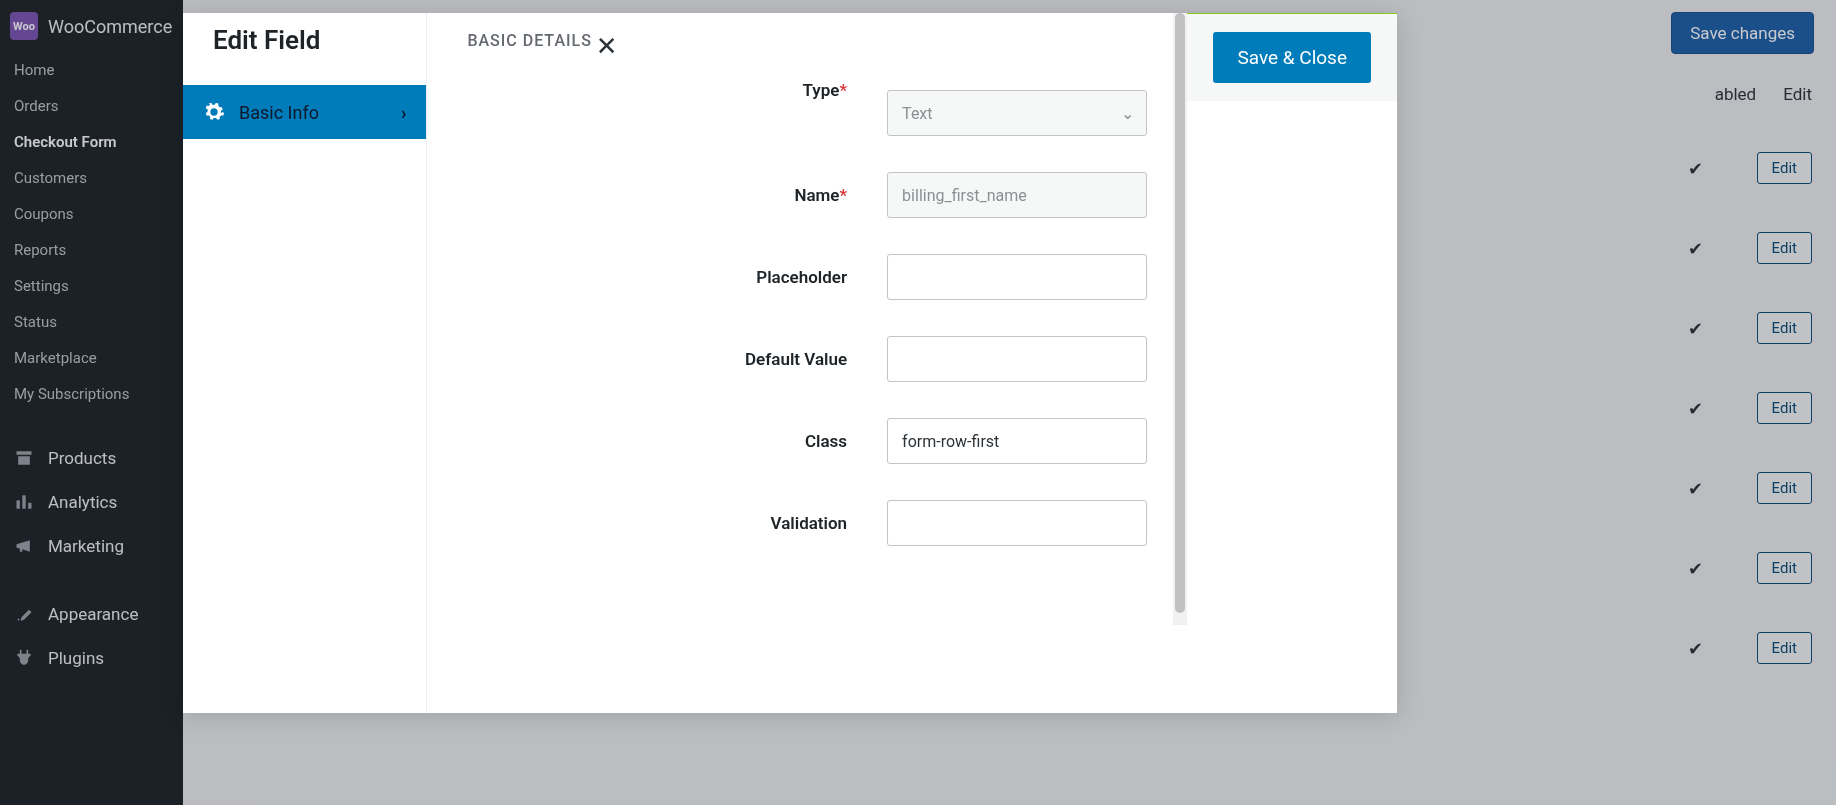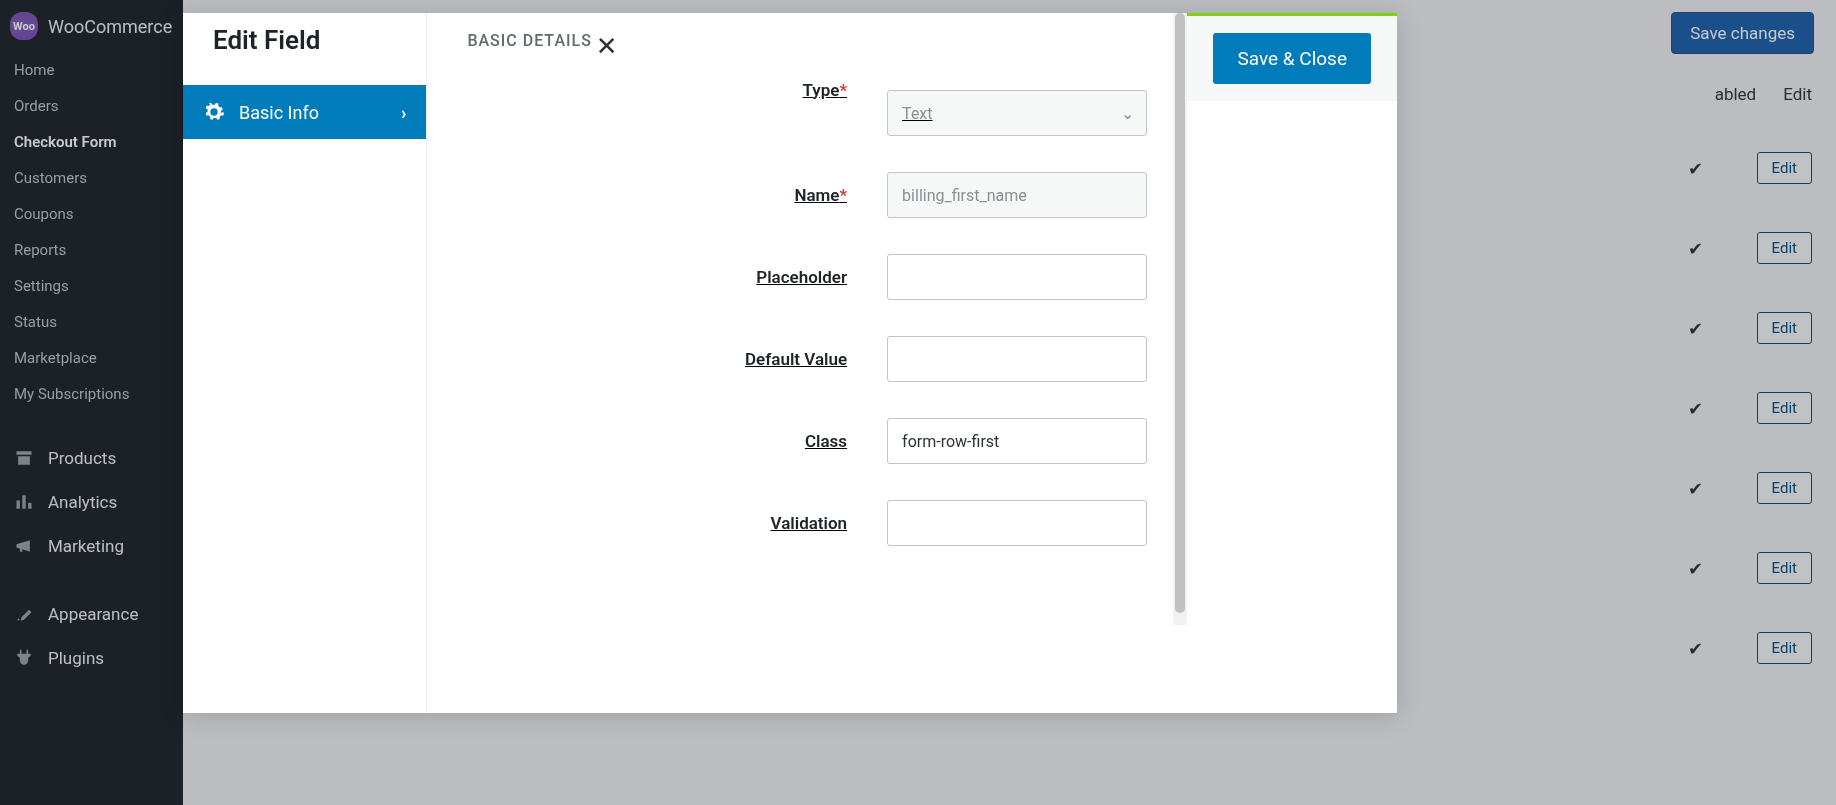--- a/index.html
+++ b/index.html
@@ -5,21 +5,21 @@
   * { box-sizing: border-box; margin: 0; padding: 0; font-family: -apple-system, BlinkMacSystemFont, "Segoe UI", Roboto, sans-serif; }
   body { width: 1836px; height: 805px; overflow: hidden; background: #f0f0f1; position: relative; }
 
   
   .admin-sidebar {
     position: absolute; left: 0; top: 0; width: 183px; height: 805px;
     background: #1d2327; color: #f0f0f1;
   }
   .brand-row { display: flex; align-items: center; gap: 10px; padding: 12px 10px 12px 10px; }
   .brand-logo {
-    width: 28px; height: 28px; background: #7f54b3; border-radius: 12px;
+    width: 28px; height: 28px; background: #7f54b3; border-radius: 4px;
     display: flex; align-items: center; justify-content: center;
     color: #fff; font-size: 11px; font-weight: 700;
   }
   .brand-text { font-size: 18px; color: #eef0f2; }
 
   .admin-menu { list-style: none; }
   .admin-menu li {
     padding: 9px 14px; font-size: 15px; color: #c3c4c7;
   }
   .admin-menu li.active { color: #fff; font-weight: 600; }
@@ -61,36 +61,36 @@
   .modal {
     position: absolute; left: 183px; top: 13px; width: 1214px; height: 700px;
     background: #fff; display: flex;
     box-shadow: 0 3px 24px rgba(0,0,0,0.15);
   }
   .modal-left {
     width: 307px; background: #fff; border-right: 1px solid #eceeef;
   }
   .modal-title { font-size: 26px; font-weight: 600; color: #1d2327; padding: 12px 30px 30px; }
   .tab-item {
-    background: #007cba; color: #ffffff; display: flex; align-items: center;
+    background: #007cba; color: #0f172a; display: flex; align-items: center;
     padding: 16px 20px; gap: 14px;
   }
   .tab-gear { width: 22px; height: 22px; fill: #fff; }
   .tab-label { font-size: 18px; flex: 1; }
   .tab-chevron { font-size: 18px; font-weight: 700; }
 
   .modal-right { flex: 1; position: relative; display: flex; }
   .modal-header {
     display: flex; justify-content: space-between; align-items: flex-start;
     padding: 18px 26px 8px 40px;
   }
   .section-title { font-size: 16px; letter-spacing: 1px; color: #646970; font-weight: 500; }
   .close-btn { font-size: 26px; color: #2c3338; cursor: pointer; padding: 0 4px; }
 
-  .form-scroll { flex: 1; overflow: hidden; position: relative; text-decoration: underline; }
+  .form-scroll { flex: 1; overflow: hidden; position: relative; }
   .form-scroll-inner { padding: 30px 40px 0 40px; }
   .form-row { display: flex; align-items: center; margin-bottom: 36px; }
   .form-label {
     width: 244px; text-align: right; padding-right: 40px;
     font-size: 17px; font-weight: 600; color: #1d2327;
   }
   .req { color: #d63638; }
   .form-field { width: 333px; }
   .form-select, .form-input {
     width: 100%; height: 46px; border: 1px solid #c3c4c7; border-radius: 3px;
@@ -103,21 +103,21 @@
   .sel-chevron { position: absolute; right: 12px; color: #8c8f94; font-size: 16px; }
 
   .rscroll {
     position: absolute; right: 0; top: 0; width: 14px; height: 612px;
     background: #f1f1f1;
   }
   .rthumb { position: absolute; left: 2px; top: 0; width: 10px; height: 600px; background: #c1c1c1; border-radius: 5px; }
 
   .modal-footer {
     height: 88px; background: #f6f7f7; display: flex; justify-content: flex-end;
-    align-items: center; padding: 0 26px; border-top: 3px solid #84cc16;
+    align-items: center; padding: 0 26px; border-top: 1px solid #84cc16;
   }
   .save-close {
     background: #007cba; color: #fff; border: none; font-size: 19px;
     padding: 14px 24px; border-radius: 3px;
   }
 </style>
 </head>
 <body>
 
 <aside class="admin-sidebar">

